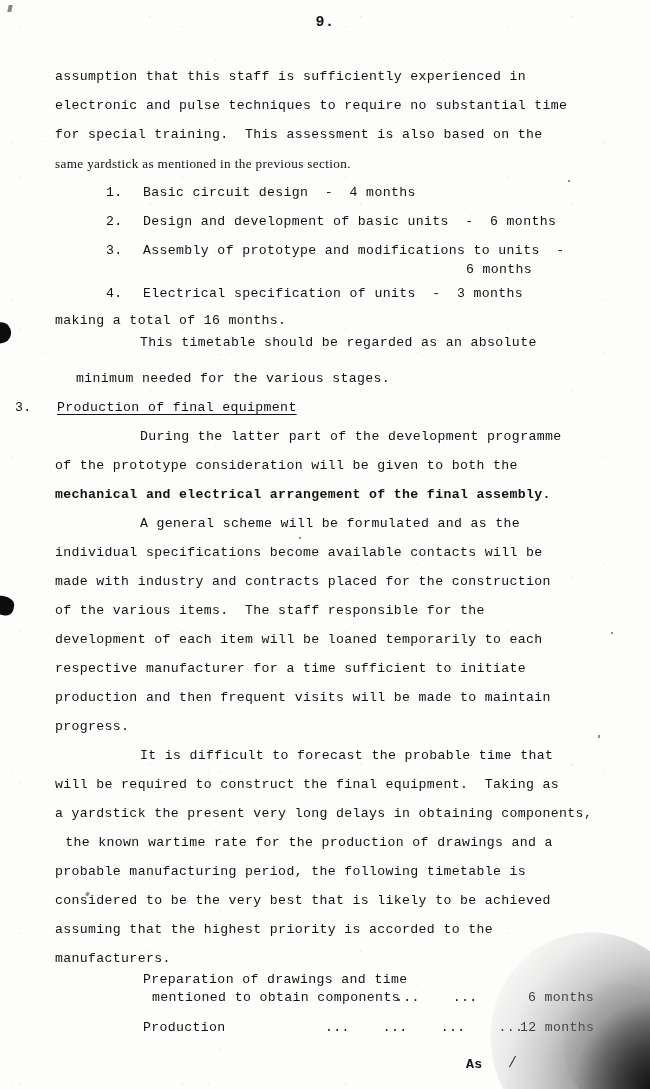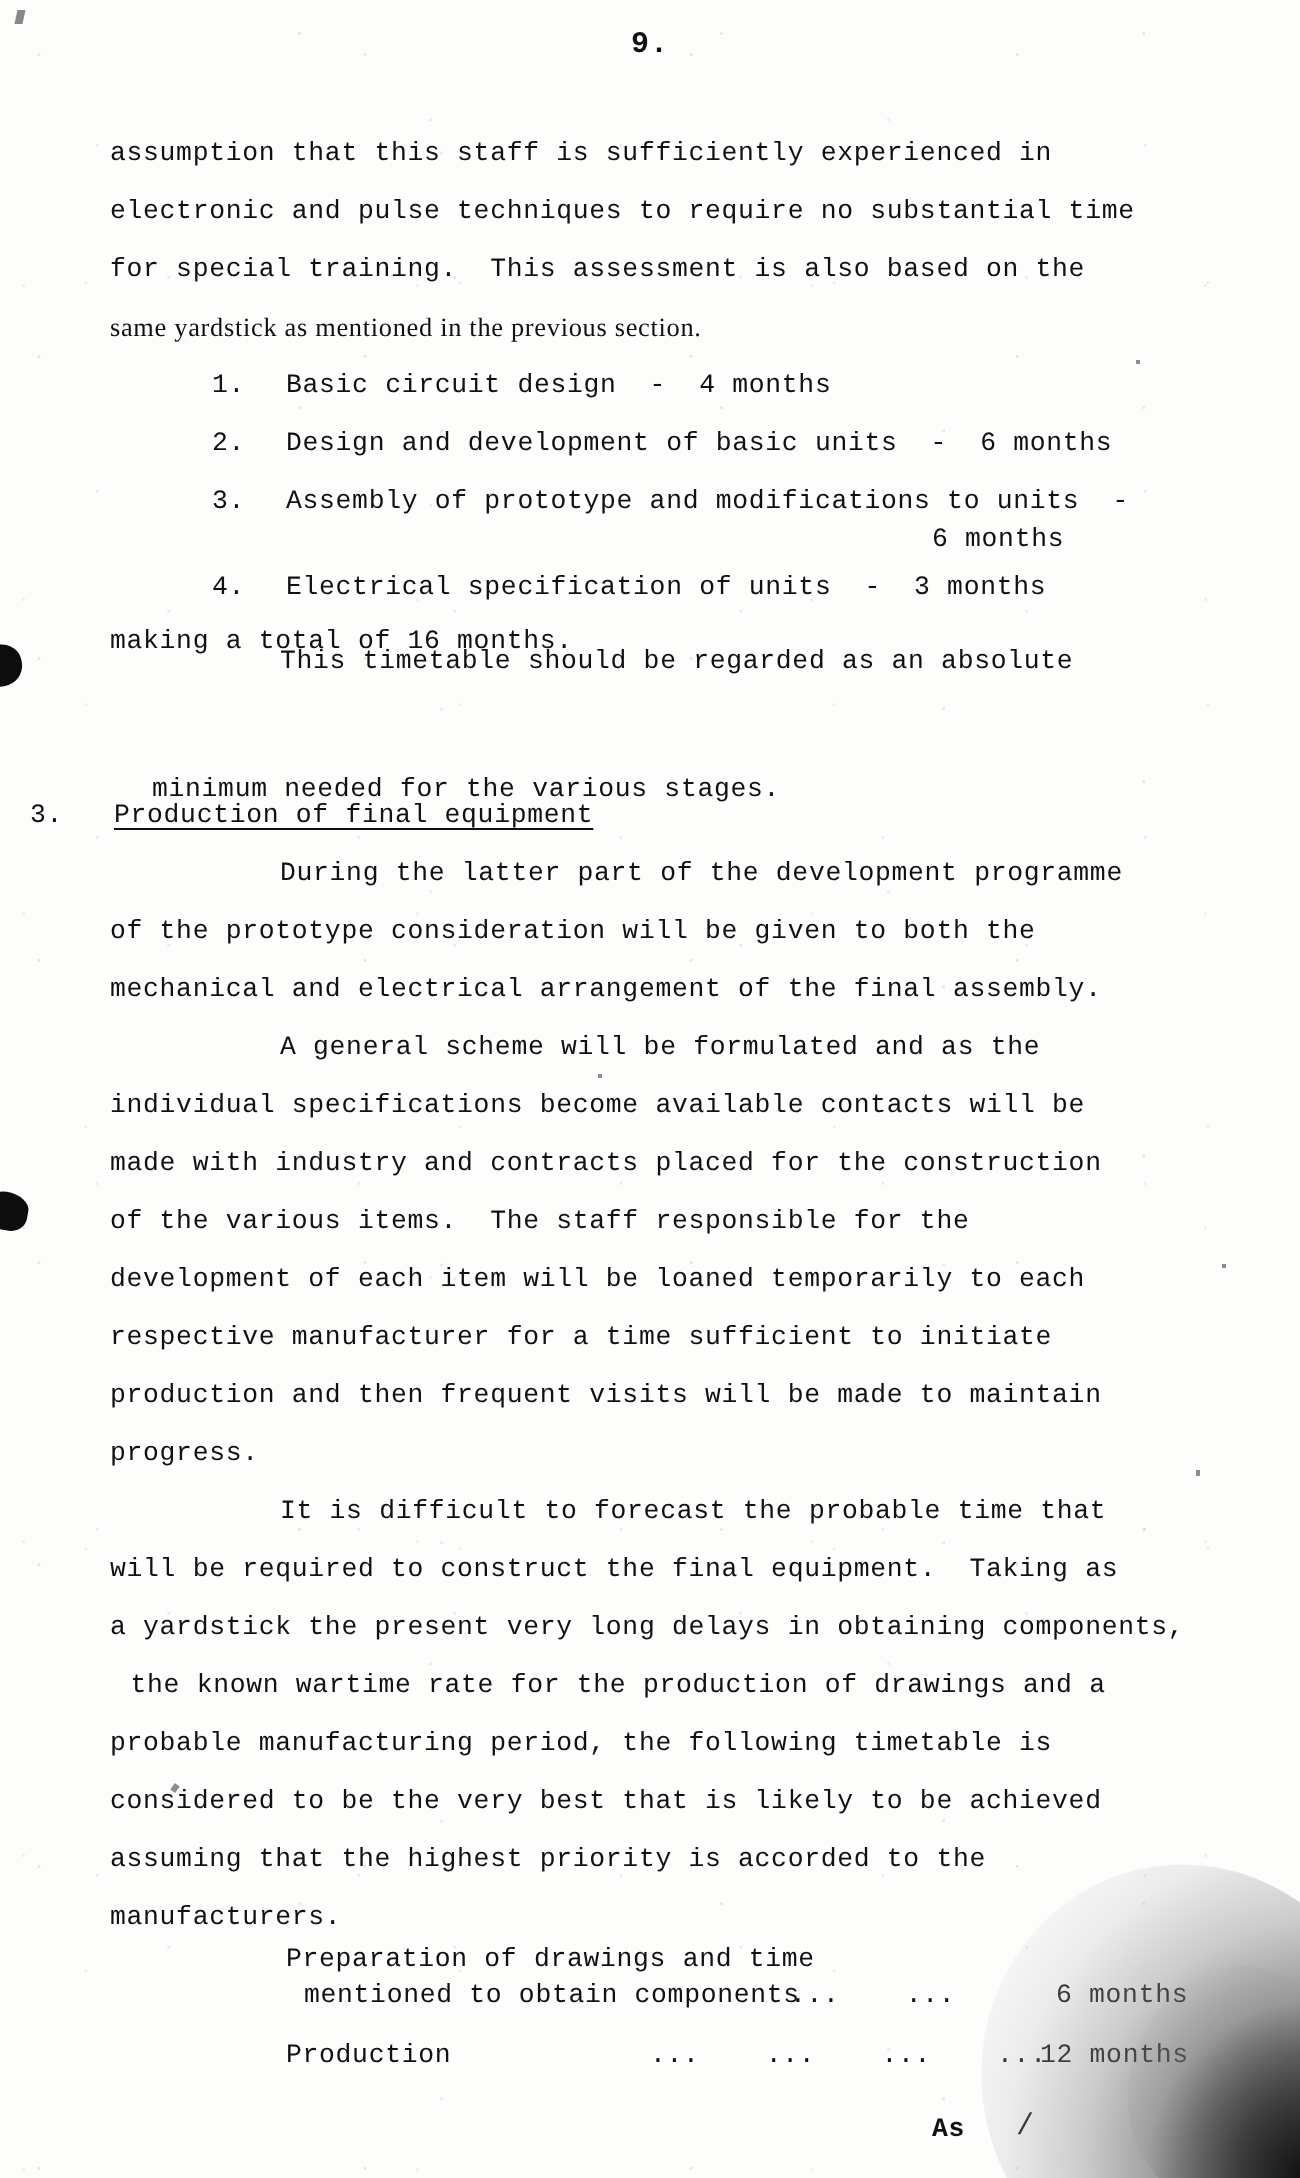--- a/index.html
+++ b/index.html
@@ -146,29 +146,29 @@
 
   <div class="line" style="left:106px; top:244px;">3.</div>
   <div class="line" style="left:143px; top:244px;">Assembly of prototype and modifications to units  -</div>
   <div class="line" style="left:466px; top:263px;">6 months</div>
 
   <div class="line" style="left:106px; top:287px;">4.</div>
   <div class="line" style="left:143px; top:287px;">Electrical specification of units  -  3 months</div>
 
   <div class="line" style="left:55px; top:314px;">making a total of 16 months.</div>
 
-  <div class="line" style="left:140px; top:324px;">This timetable should be regarded as an absolute</div>
-  <div class="line" style="left:55px; top:388px;padding-left:21px;">minimum needed for the various stages.</div>
+  <div class="line" style="left:140px; top:336px;">This timetable should be regarded as an absolute</div>
+  <div class="line" style="left:55px; top:372px;padding-left:21px;">minimum needed for the various stages.</div>
 
   <div class="line" style="left:15px; top:401px;">3.</div>
   <div class="line uline" style="left:57px; top:401px;">Production of final equipment</div>
 
   <div class="line" style="left:140px; top:430px;">During the latter part of the development programme</div>
   <div class="line" style="left:55px; top:459px;">of the prototype consideration will be given to both the</div>
-  <div class="line" style="left:55px; top:488px;">mechanical and electrical arrangement of the final assembly.</div>
+  <div class="line" style="left:55px; top:488px;font-weight:bold;">mechanical and electrical arrangement of the final assembly.</div>
 
   <div class="line" style="left:140px; top:517px;">A general scheme will be formulated and as the</div>
   <div class="line" style="left:55px; top:546px;">individual specifications become available contacts will be</div>
   <div class="line" style="left:55px; top:575px;">made with industry and contracts placed for the construction</div>
   <div class="line" style="left:55px; top:604px;">of the various items.  The staff responsible for the</div>
   <div class="line" style="left:55px; top:633px;">development of each item will be loaned temporarily to each</div>
   <div class="line" style="left:55px; top:662px;">respective manufacturer for a time sufficient to initiate</div>
   <div class="line" style="left:55px; top:691px;">production and then frequent visits will be made to maintain</div>
   <div class="line" style="left:55px; top:720px;">progress.</div>
 

